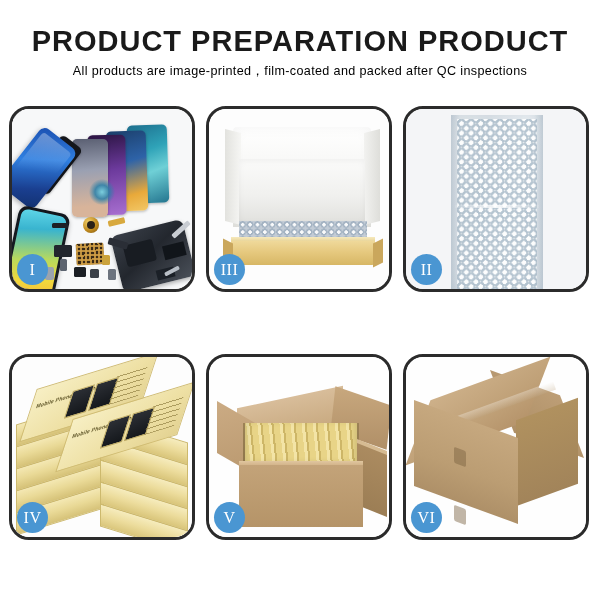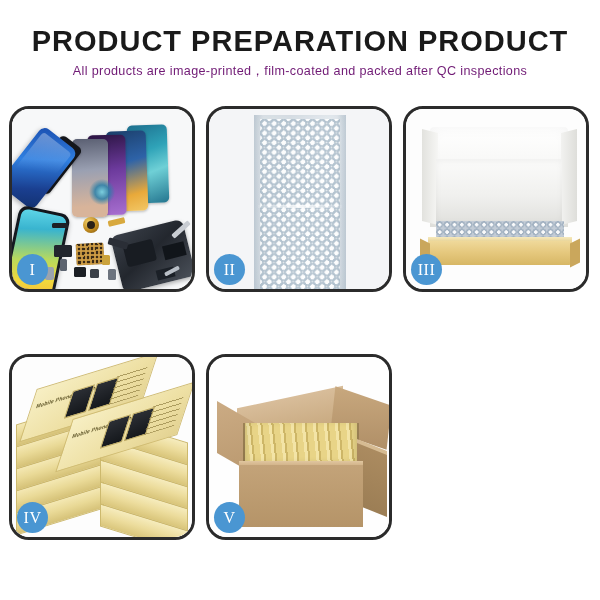--- a/index.html
+++ b/index.html
@@ -29,21 +29,21 @@
     color: #1a1a1a;
     line-height: 1.05;
     margin: 0;
     white-space: nowrap;
   }
   .subtitle {
     font-family: "Liberation Sans", sans-serif;
     font-size: 12.6px;
     font-weight: normal;
     letter-spacing: 0.35px;
-    color: #701a75;
+    color: #000000;
     margin: 7px 0 0 0;
     white-space: nowrap;
   }
 
   
   .grid {
     position: absolute;
     left: 0;
     top: 106px;
     width: 600px;
@@ -431,40 +431,40 @@
       <div class="part" style="left:33px;top:158px;width:9px;height:13px;background:#9aa3ae;border-radius:2px;"></div>
       <div class="part" style="left:158px;top:118px;width:22px;height:5px;background:#c8ccd2;transform:rotate(-42deg);"></div>
       <div class="part" style="left:152px;top:160px;width:16px;height:4px;background:#b8bec6;transform:rotate(-28deg);"></div>
 
       <div class="badge">I</div>
     </div>
   </div>
 
   <div class="panel">
     <div class="panel-inner">
+      <div class="p3-bg"></div>
+      <div class="m3-lid"></div>
+      <div class="m3-foam"></div>
+      <div class="m3-bubble"></div>
+      <div class="m3-rim"></div>
+      <div class="m3-front"></div>
+      <div class="badge">III</div>
+    </div>
+  </div>
+
+  <div class="panel">
+    <div class="panel-inner">
       <div class="p2-bg"></div>
       <div class="pouch">
         <div class="bubbles"></div>
         <div class="pouch-edgeL"></div>
         <div class="pouch-edgeR"></div>
         <div class="pouch-seam"></div>
       </div>
       <div class="badge">II</div>
-    </div>
-  </div>
-
-  <div class="panel">
-    <div class="panel-inner">
-      <div class="p3-bg"></div>
-      <div class="m3-lid"></div>
-      <div class="m3-foam"></div>
-      <div class="m3-bubble"></div>
-      <div class="m3-rim"></div>
-      <div class="m3-front"></div>
-      <div class="badge">III</div>
     </div>
   </div>
 
   <div class="panel">
     <div class="panel-inner">
       <div class="p4-bg"></div>
       <div class="stack">
         <div class="sbox lbox lb1"></div>
         <div class="sbox lbox lb2"></div>
         <div class="sbox lbox lb3"></div>
@@ -504,14 +504,27 @@
       <div class="c5-inner"></div>
       <div class="c5-goods"></div>
       <div class="c5-lipR"></div>
       <div class="c5-bodyR"></div>
       <div class="c5-lip"></div>
       <div class="c5-body"></div>
       <div class="badge">V</div>
     </div>
   </div>
 
+  <div class="panel">
+    <div class="panel-inner">
+      <div class="p6-bg"></div>
+      <div class="c6-topR"></div>
+      <div class="c6-top"></div>
+      <div class="c6-tape"></div>
+      <div class="c6-side"></div>
+      <div class="c6-front"></div>
+      <div class="c6-notch c6-n1"></div>
+      <div class="c6-notch c6-n2"></div>
+      <div class="badge">VI</div>
+    </div>
+  </div>
 
 </div>
 
 </body></html>

